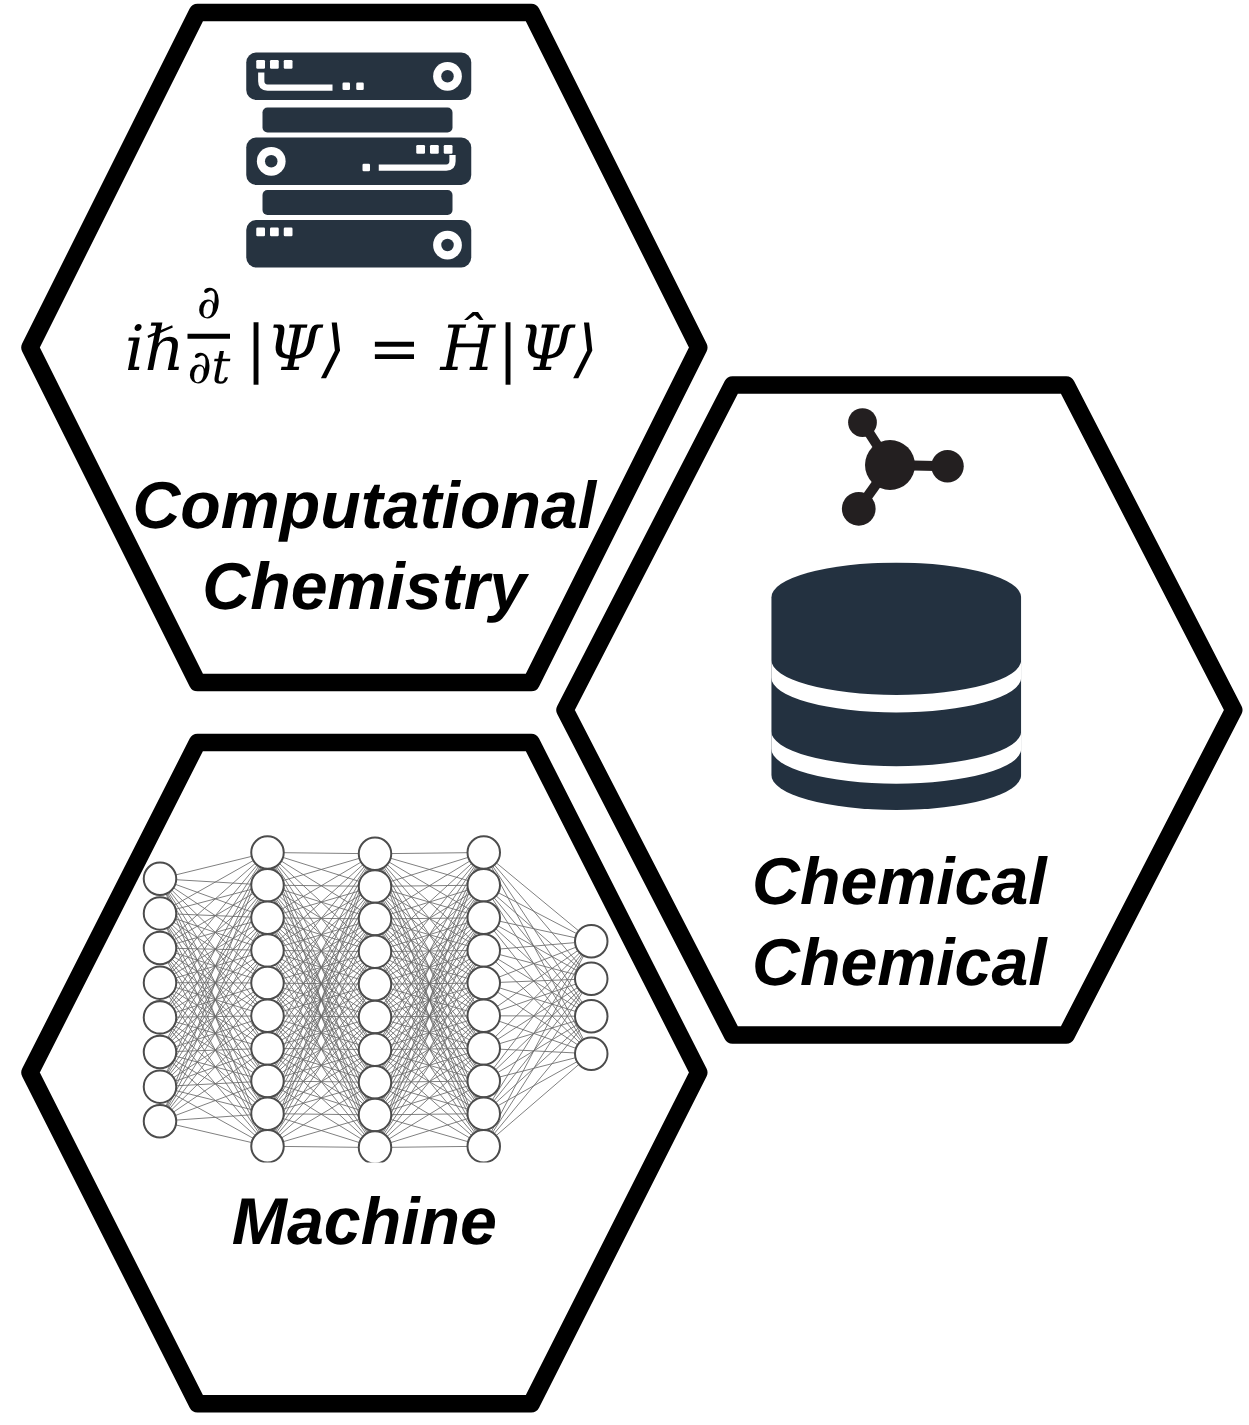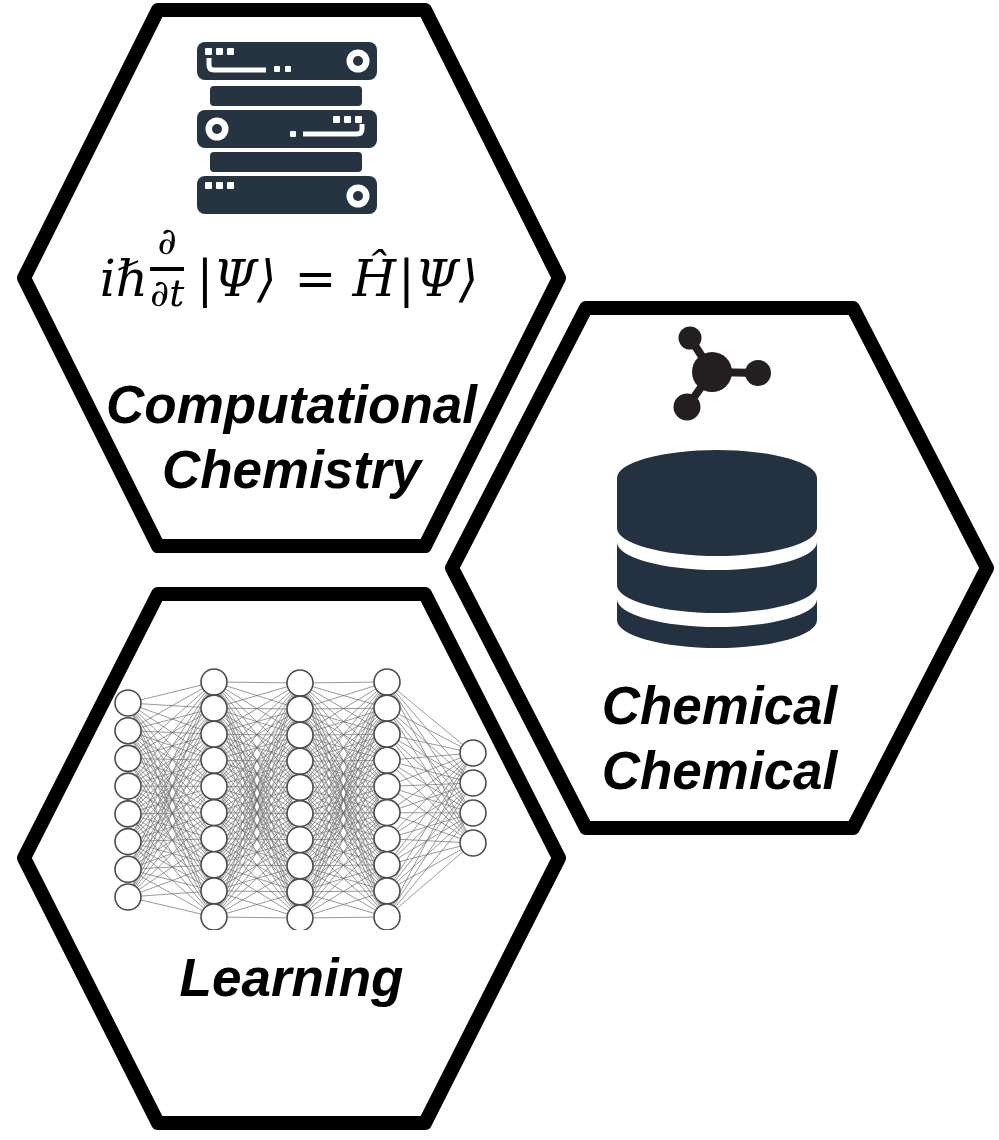--- a/index.html
+++ b/index.html
@@ -476,16 +476,16 @@
       <circle cx="287" cy="204.8" r="13"></circle>
       <circle cx="287" cy="230.9" r="13"></circle>
       <circle cx="287" cy="257.0" r="13"></circle>
       <circle cx="373" cy="93.0" r="13"></circle>
       <circle cx="373" cy="123.0" r="13"></circle>
       <circle cx="373" cy="153.0" r="13"></circle>
       <circle cx="373" cy="183.0" r="13"></circle>
     </svg>
 
   <div class="label label-c">
-    <div>Learning</div>
+    <div>Machine</div>
   </div>
 
 </div>
 
 </body></html>

